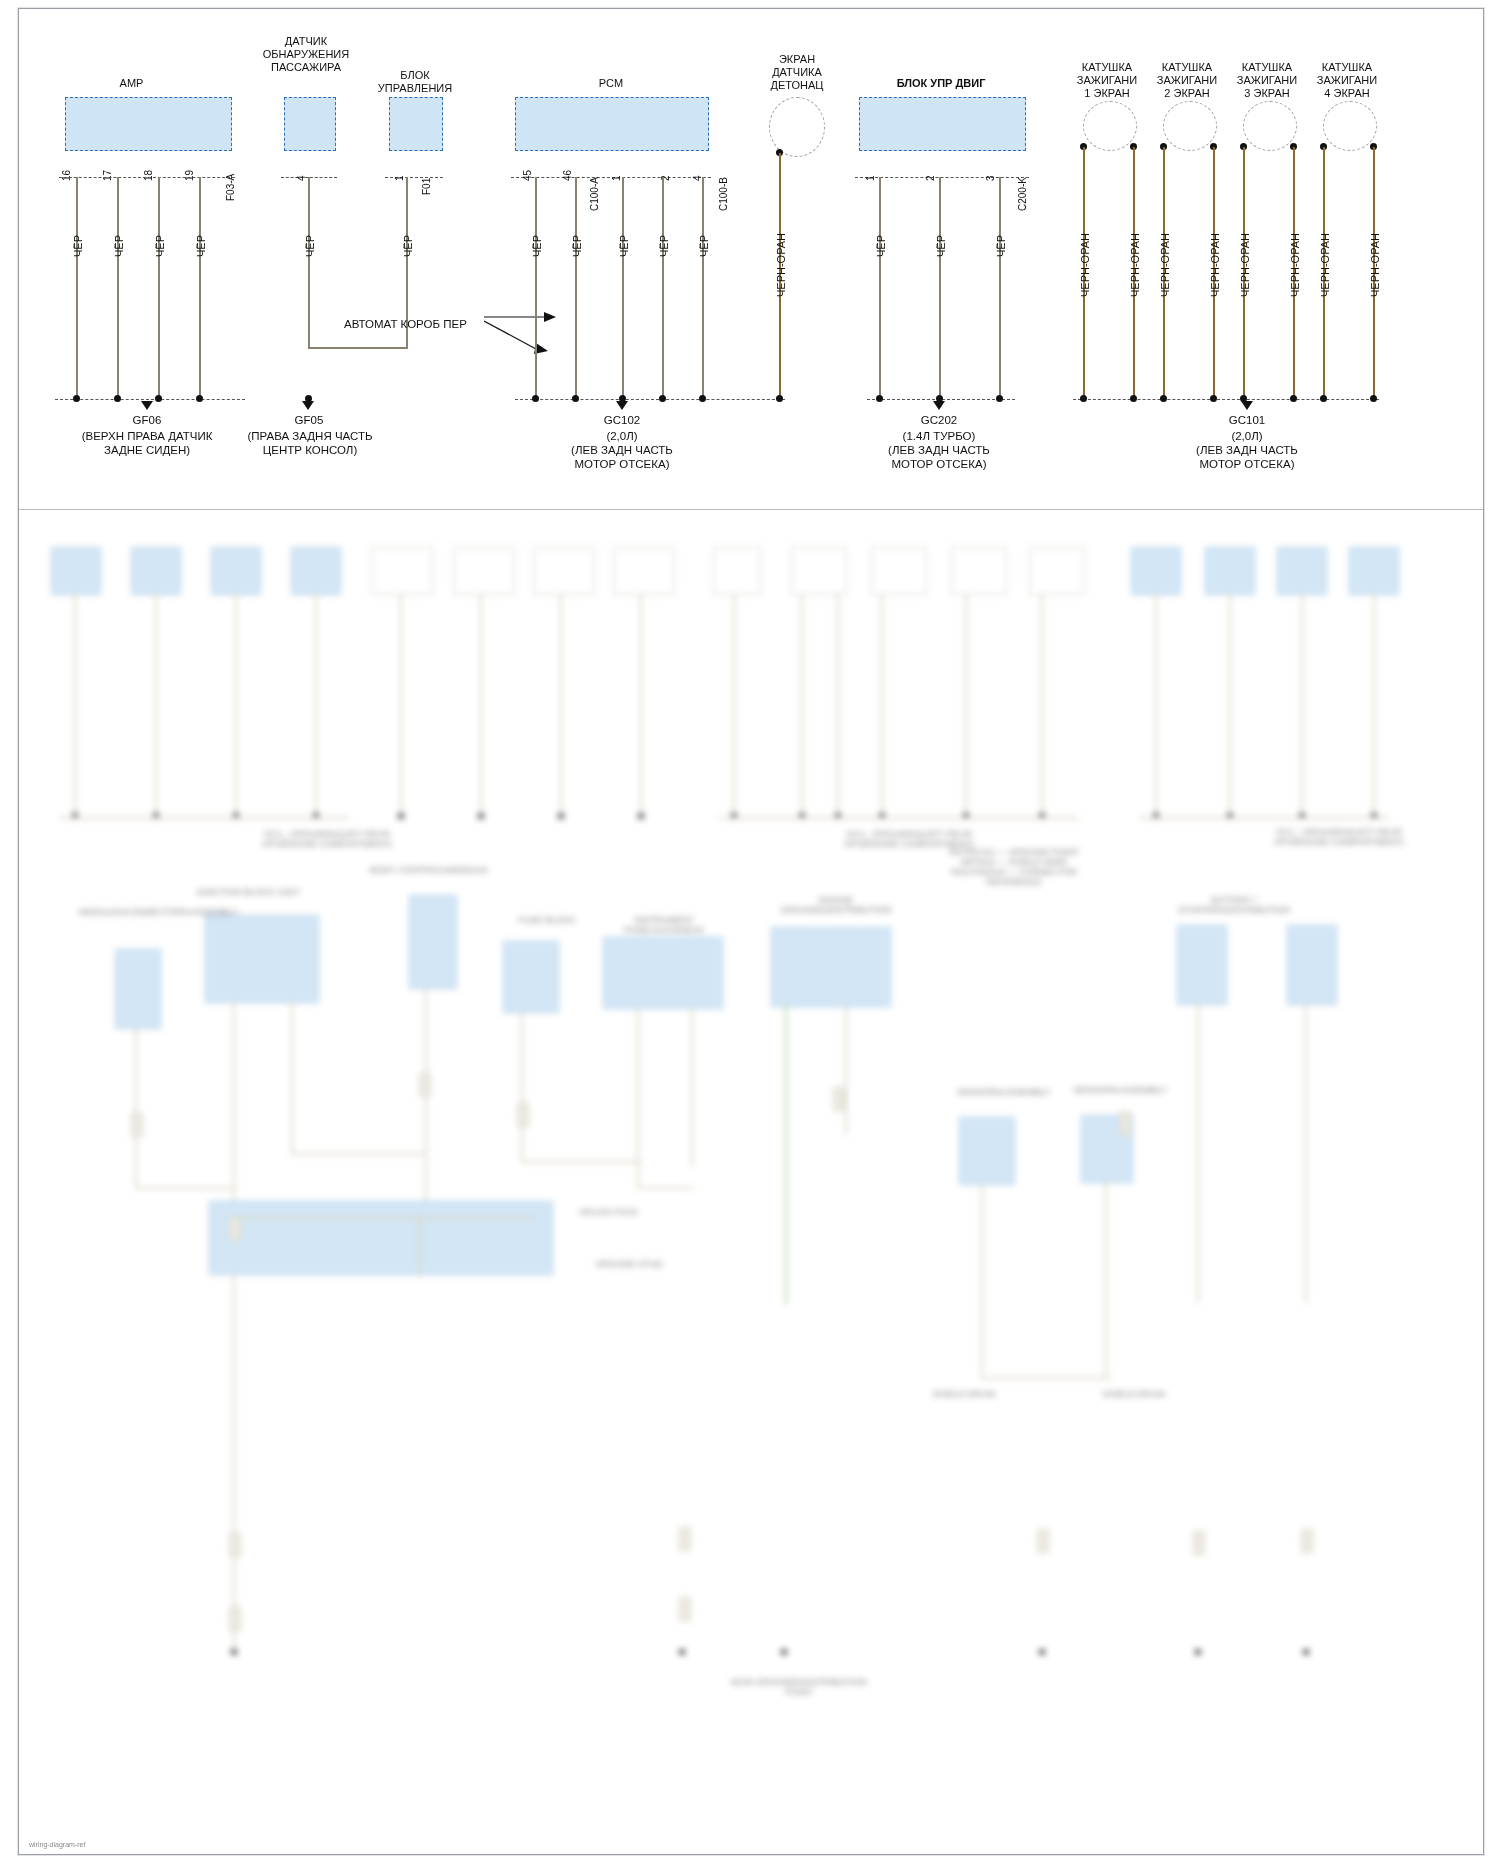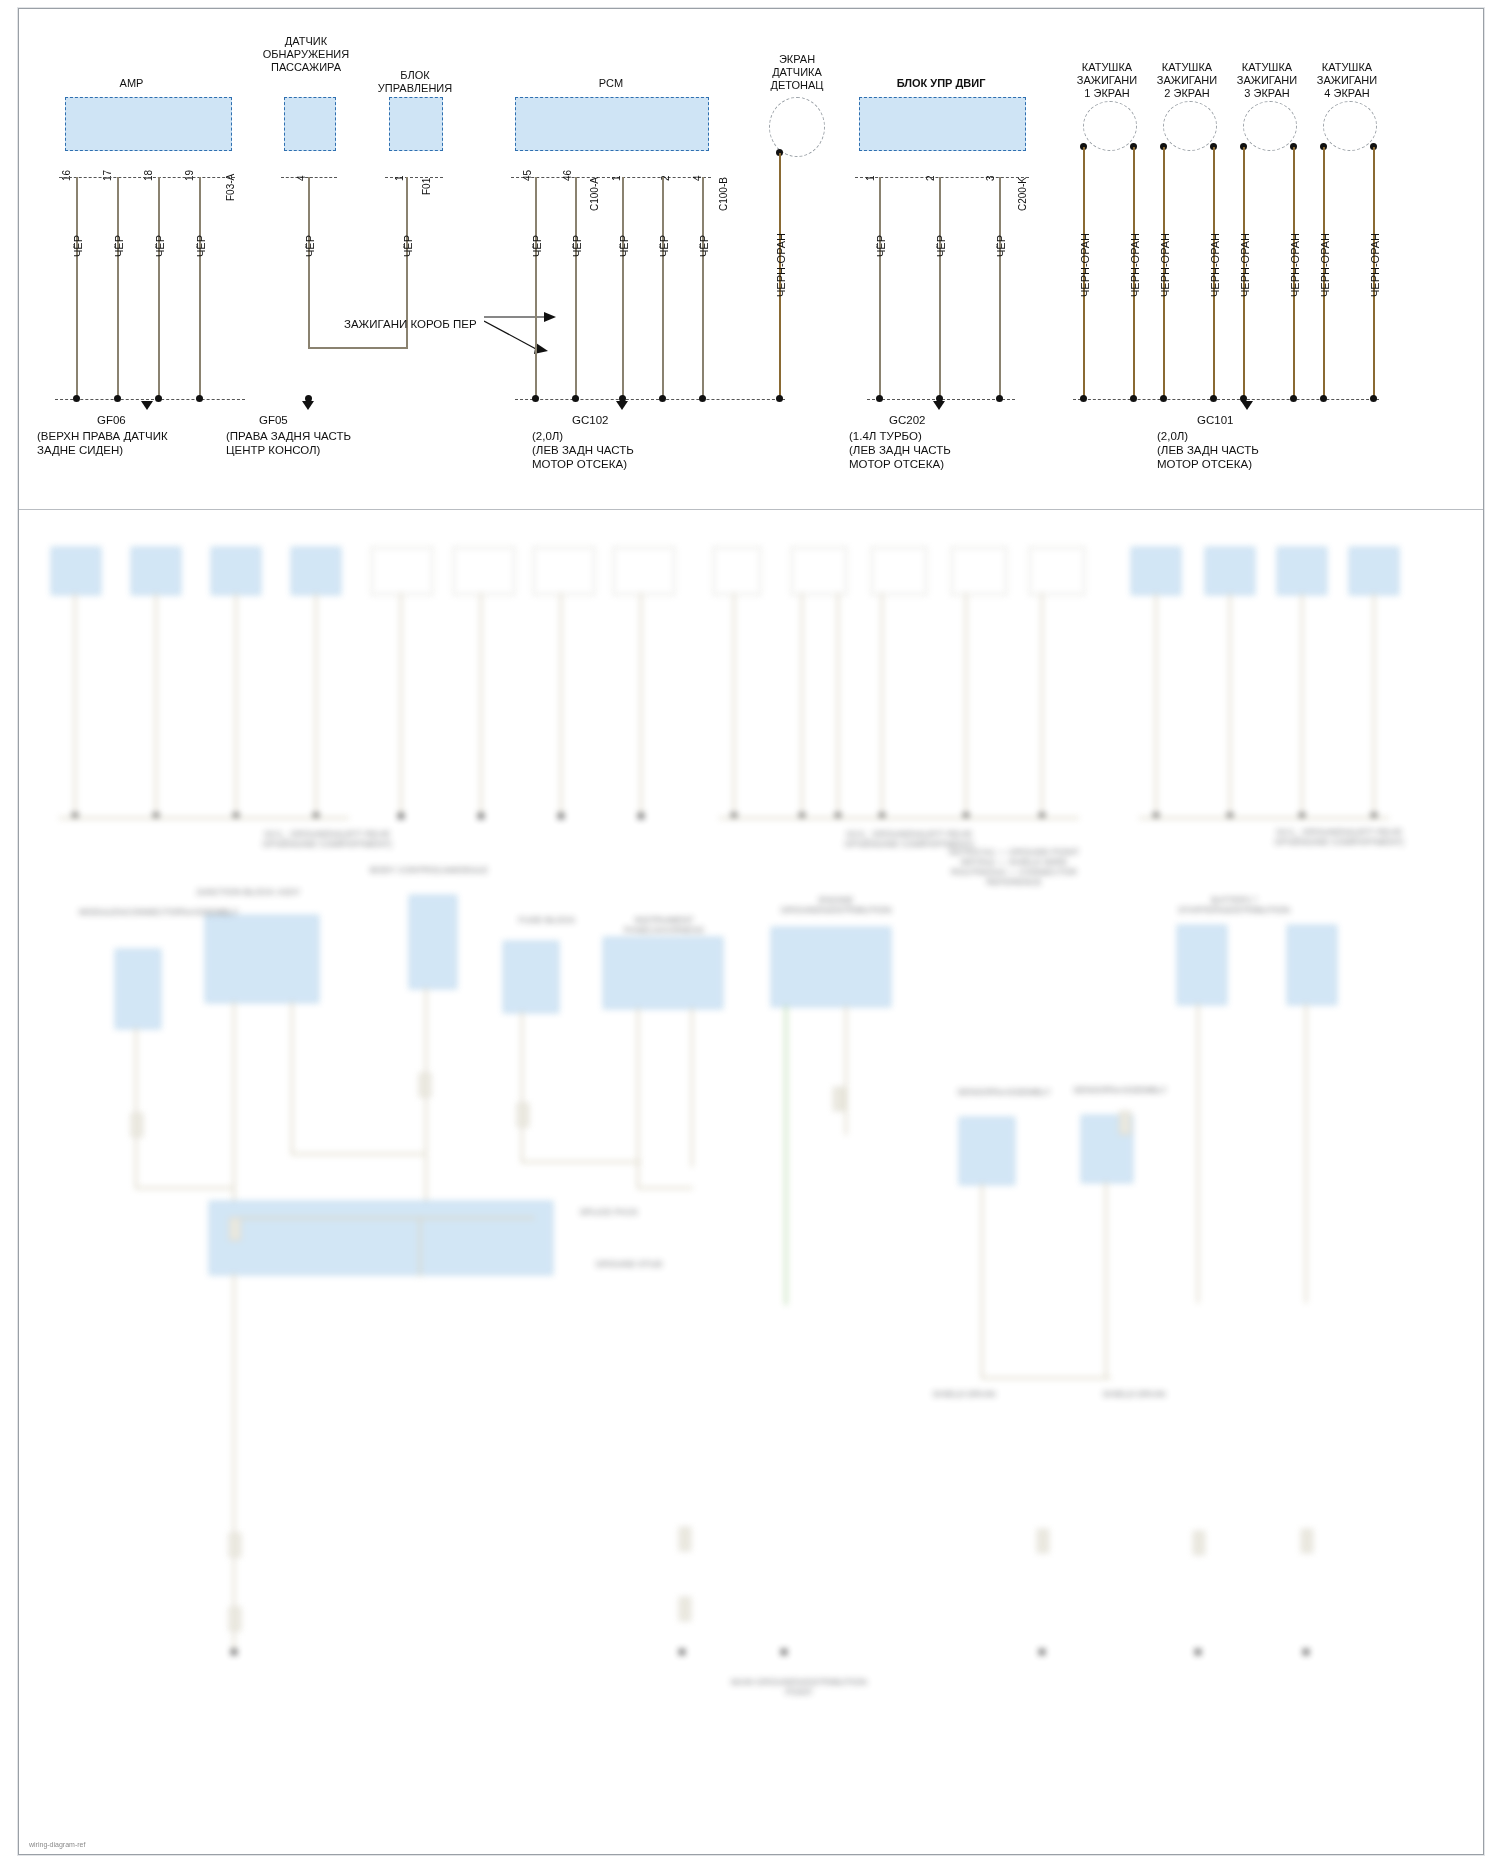--- a/index.html
+++ b/index.html
@@ -13,21 +13,21 @@
   .lbl{position:absolute;font-size:11px;line-height:13px;color:#111;text-align:center;white-space:pre-line;}
   .box{position:absolute;border:1px dashed #2e6fb0;background:#cfe4f5;}
   .vline{position:absolute;width:2px;background:#cfc9b0;}
   .vline.blk{background:#8a8270;}
   .vline.brn{background:#8a6a33;}
   .pinlbl{position:absolute;font-size:10px;color:#111;transform-origin:left top;white-space:nowrap;}
   .wirelbl{position:absolute;font-size:11px;color:#111;white-space:nowrap;transform-origin:left top;}
   .gnd{position:absolute;width:0;height:0;border-left:6px solid transparent;border-right:6px solid transparent;border-top:9px solid #111;}
   .gdot{position:absolute;width:7px;height:7px;border-radius:50%;background:#111;}
   .dashrow{position:absolute;height:0;border-top:1px dashed #555;}
-  .gtitle{position:absolute;font-size:11.5px;line-height:14px;color:#111;white-space:pre-line;}
+  .gtitle{position:absolute;font-size:11.5px;line-height:14px;text-align:center;color:#111;white-space:pre-line;}
   .conn-oval{position:absolute;border:1px dashed #9aa0a6;border-radius:50%;}
   .arrow-txt{position:absolute;font-size:11.5px;color:#111;white-space:nowrap;}
   
   #bottom{position:absolute;left:0;top:508px;width:1464px;height:1337px;overflow:hidden;background:#fff;}
   #bottom .blurwrap{position:absolute;left:0;top:0;width:1464px;height:1337px;filter:blur(3.1px);opacity:.92;}
   .bbox{position:absolute;background:#cfe4f5;border:1px solid #9fc4e2;}
   .bboxw{position:absolute;background:#ffffff;border:1px solid #cfcfc7;}
   .btxt{position:absolute;font-size:9px;color:#6d6f72;text-align:center;line-height:10px;white-space:pre-line;}
   .bv{position:absolute;width:2px;background:#d8d3c0;}
   .bvg{position:absolute;width:2px;background:#a8d39a;}
@@ -77,21 +77,21 @@
       <div class="lbl" style="left:348px;top:44px;width:96px;margin-top:16px;">БЛОК
 УПРАВЛЕНИЯ
 SRS</div>
       <div class="box" style="left:370px;top:88px;width:52px;height:52px;"></div>
       <div class="dashrow" style="left:366px;top:168px;width:58px;"></div>
       <div class="pinlbl" style="left:375px;top:172px;transform:rotate(-90deg);">1</div>
       <div class="pinlbl" style="left:402px;top:186px;transform:rotate(-90deg);">F01</div>
       <div class="vline blk" style="left:387px;top:168px;height:172px;"></div>
       <div class="wirelbl" style="left:383px;top:248px;transform:rotate(-90deg);">ЧЁР</div>
 
-      <div class="arrow-txt" style="left:325px;top:309px;">ЗАЖИГАНИ КОРОБ ПЕР</div>
+      <div class="arrow-txt" style="left:325px;top:309px;">АВТОМАТ КОРОБ ПЕР</div>
       <svg width="130" height="54" style="position:absolute;left:465px;top:300px;">
         <line x1="0" y1="8" x2="60" y2="8" stroke="#111" stroke-width="1.2"></line>
         <polygon points="60,3 72,8 60,13" fill="#111"></polygon>
         <line x1="0" y1="12" x2="52" y2="40" stroke="#111" stroke-width="1.2"></line>
         <polygon points="52,34 64,42 50,45" fill="#111"></polygon>
       </svg>
 
       <div class="lbl" style="left:492px;top:68px;width:200px;">PCM</div>
       <div class="box" style="left:496px;top:88px;width:192px;height:52px;"></div>
       <div class="dashrow" style="left:492px;top:168px;width:200px;"></div>

